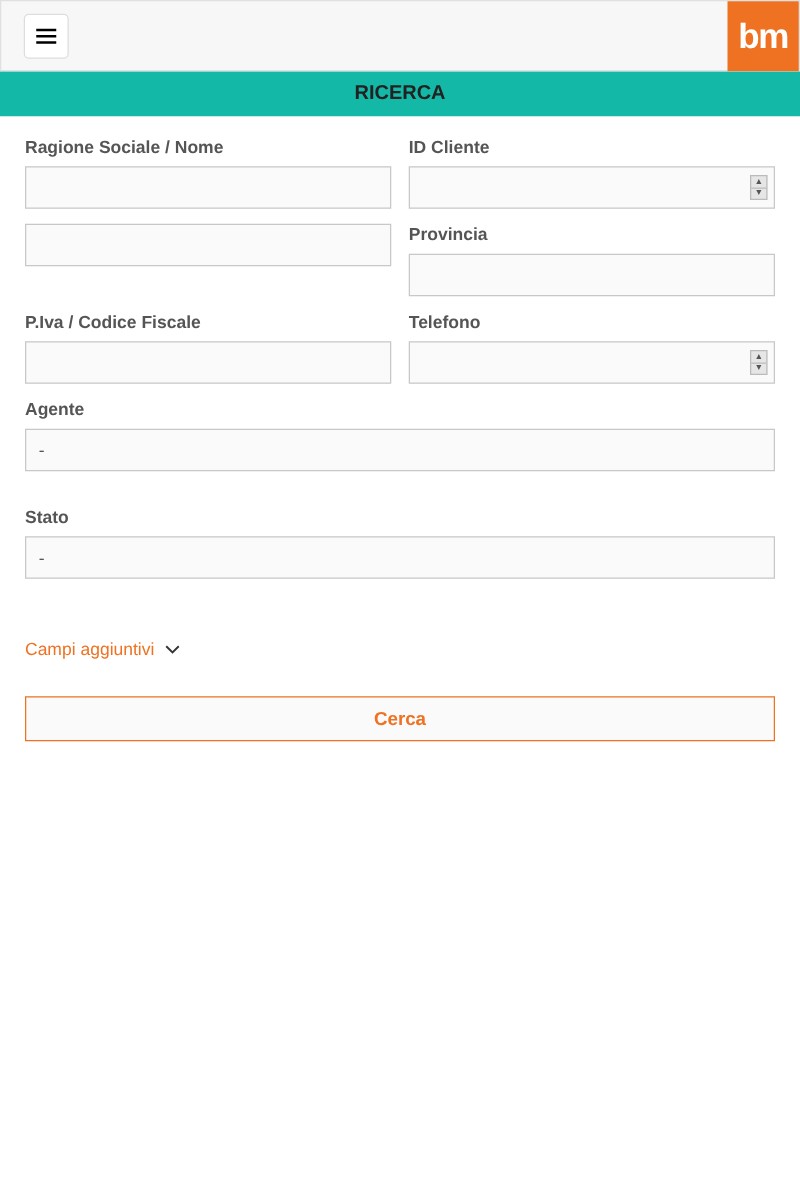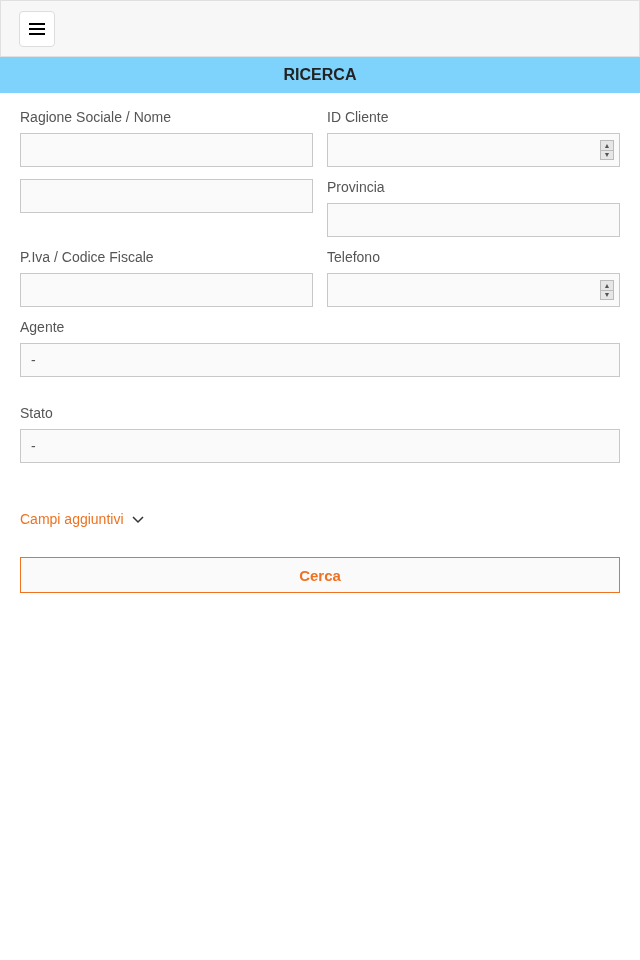--- a/index.html
+++ b/index.html
@@ -47,21 +47,21 @@
       color: #fff;
       font-size: 28px;
       font-weight: bold;
       display: flex;
       align-items: center;
       justify-content: center;
       letter-spacing: -1px;
     }
     .title-bar {
       height: 36px;
-      background: #7dd3fc;
+      background: #14b8a6;
       display: flex;
       align-items: center;
       justify-content: center;
       font-weight: bold;
       font-size: 16px;
       color: #222;
     }
     .form-area {
       padding: 16px 20px;
     }
@@ -76,21 +76,21 @@
       flex-direction: column;
     }
     .col-full {
       width: 100%;
       display: flex;
       flex-direction: column;
       margin-bottom: 28px;
     }
     .label {
       font-size: 14px;
-      font-weight: normal;
+      font-weight: bold;
       color: #555;
       margin-bottom: 8px;
     }
     .text-input, .num-input, .select-input {
       height: 34px;
       border: 1px solid #c8c8c8;
       background: #fafafa;
       padding: 0 10px;
       font-size: 14px;
       color: #333;
@@ -165,20 +165,21 @@
 <body>
 
 <div class="header">
   <div class="hamburger-btn">
     <div class="hamburger-icon">
       <span></span>
         <span></span>
         <span></span>
     </div>
   </div>
+  <div class="logo">bm</div>
 </div>
 
 <div class="title-bar">RICERCA</div>
 
 <div class="form-area">
 
   <div class="row">
     <div class="col">
       <div class="label">Ragione Sociale / Nome</div>
       <input class="text-input" value="" style="">

